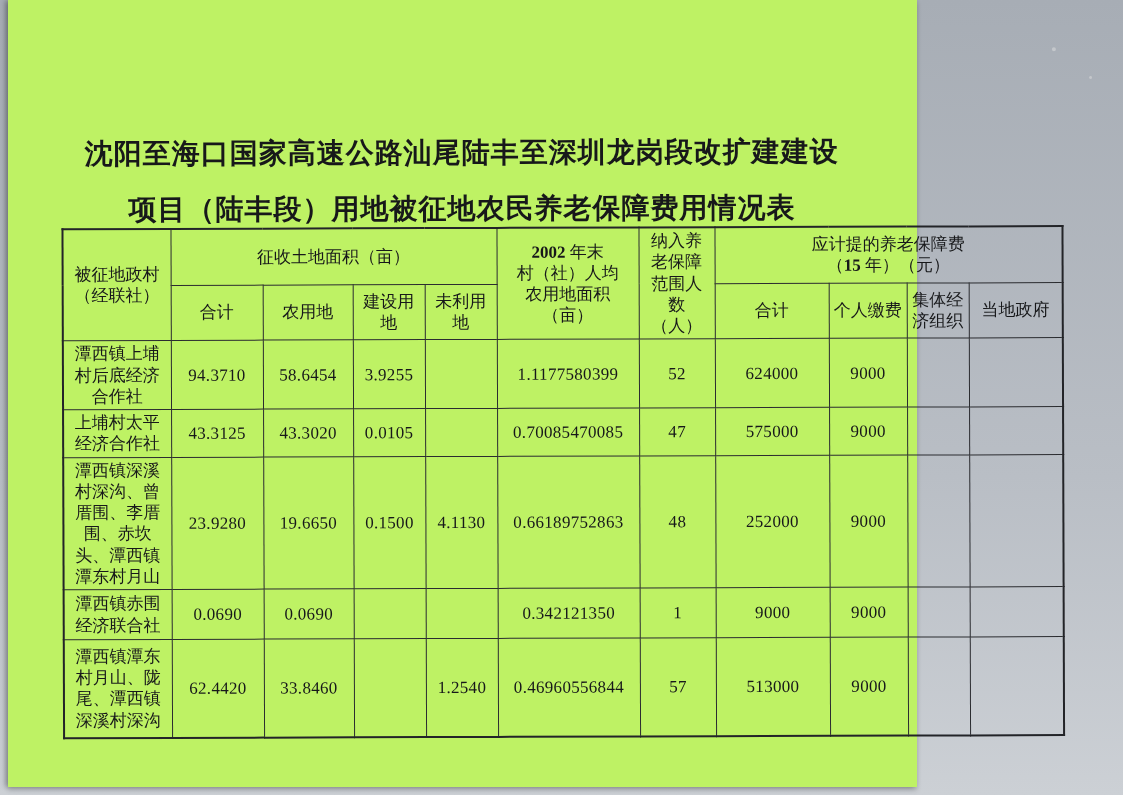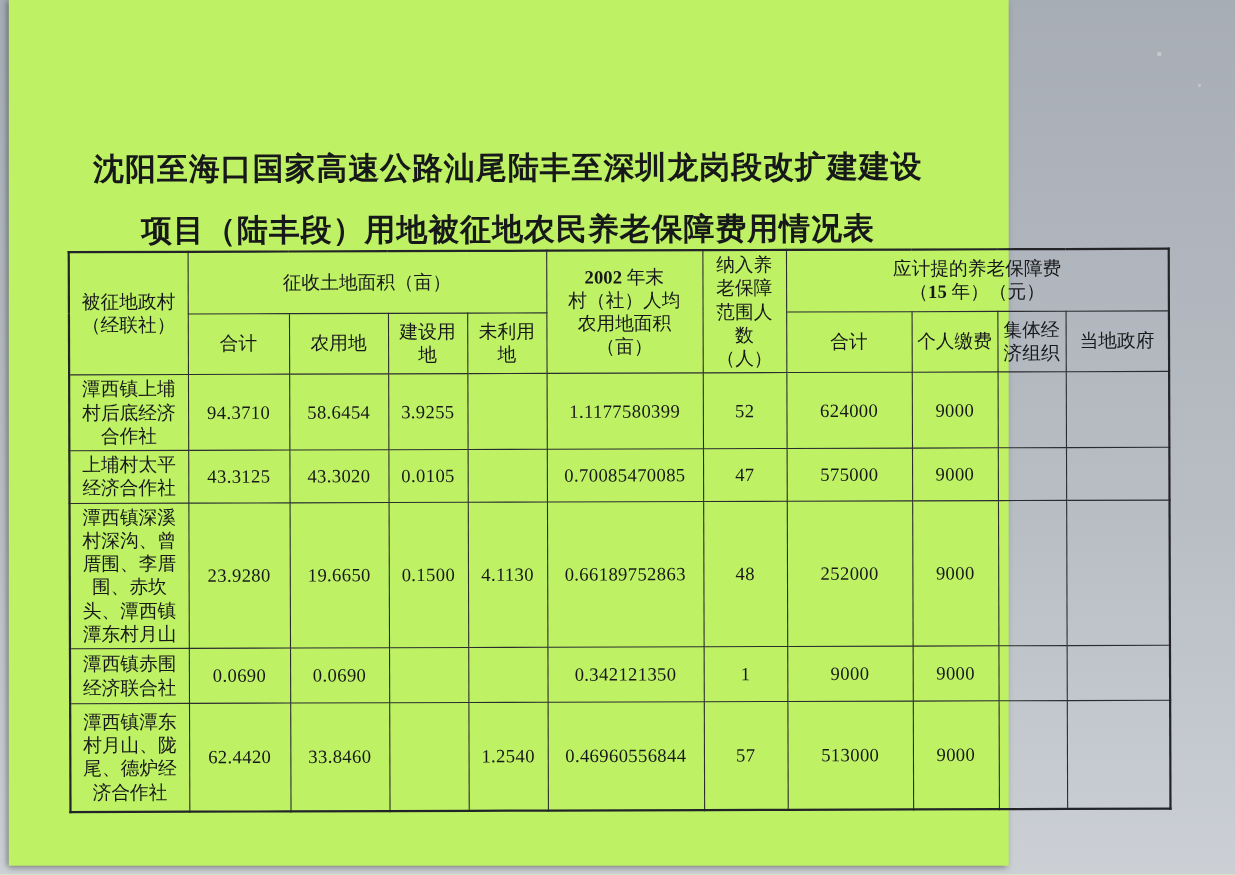--- a/index.html
+++ b/index.html
@@ -169,21 +169,21 @@
         <td class="num"></td>
         <td class="num">0.342121350</td>
         <td class="num">1</td>
         <td class="num">9000</td>
         <td class="num">9000</td>
         <td class="num"></td>
         <td class="num"></td>
       </tr>
 
       <tr style="height:98px">
-        <td class="name">潭西镇潭东村月山、陇尾、德炉经济合作社</td>
+        <td class="name">潭西镇潭东村月山、陇尾、潭西镇深溪村深沟</td>
         <td class="num">62.4420</td>
         <td class="num">33.8460</td>
         <td class="num"></td>
         <td class="num">1.2540</td>
         <td class="num">0.46960556844</td>
         <td class="num">57</td>
         <td class="num">513000</td>
         <td class="num">9000</td>
         <td class="num"></td>
         <td class="num"></td>

